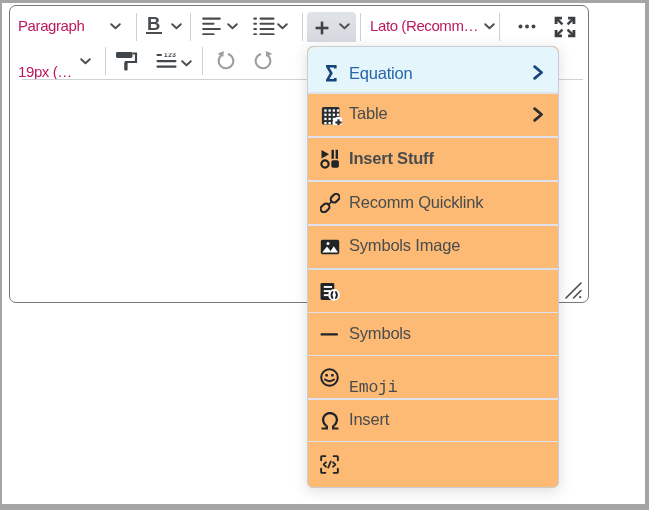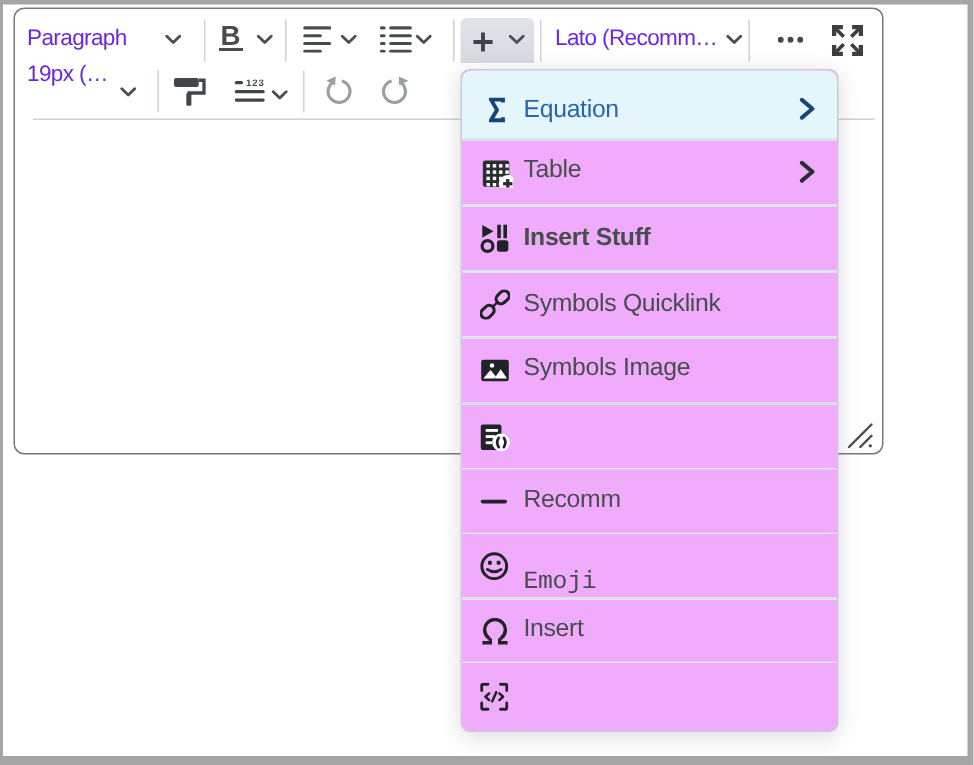--- a/index.html
+++ b/index.html
@@ -1,24 +1,24 @@
 <!DOCTYPE html>
 <html><head>
 <meta charset="utf-8">
 <style>
 html,body{margin:0;padding:0;}
 body{width:649px;height:510px;background:#a5a5a5;font-family:"Liberation Sans",sans-serif;position:relative;overflow:hidden;}
 #page{position:absolute;left:2px;top:3px;width:643px;height:501px;background:#fff;}
 #editor{position:absolute;left:7px;top:2px;width:580px;height:298px;border:1px solid #74787b;border-radius:7px;background:#fff;box-sizing:border-box;}
 .vsep{position:absolute;width:1px;background:#ccd2d9;}
-.tbtext{position:absolute;font-size:15px;color:#6d28d9;letter-spacing:-0.4px;white-space:nowrap;line-height:18px;}
+.tbtext{position:absolute;font-size:15px;color:#be185d;letter-spacing:-0.4px;white-space:nowrap;line-height:18px;}
 .chev{position:absolute;}
 #tbdivider{position:absolute;left:20px;top:76px;width:561px;height:1px;background:#ccd3d9;}
 #plusbtn{position:absolute;left:305px;top:8.5px;width:49px;height:30px;background:linear-gradient(#e0e4e9,#d6dae0);border-radius:4px 4px 0 0;}
-#menu{position:absolute;left:305px;top:43px;width:252px;height:442px;background:#f0abfc;border:1px solid #c9cdd2;border-radius:6px;box-sizing:border-box;box-shadow:0 3px 14px rgba(60,64,70,.18);}
+#menu{position:absolute;left:305px;top:43px;width:252px;height:442px;background:#fdba74;border:1px solid #c9cdd2;border-radius:6px;box-sizing:border-box;box-shadow:0 3px 14px rgba(60,64,70,.18);}
 .msep{position:absolute;left:0;width:100%;height:1.6px;background:#dfe4ec;}
 .mlabel{position:absolute;left:41px;font-size:16.5px;letter-spacing:-0.2px;color:#494c4e;white-space:nowrap;line-height:20px;}
 .micon{position:absolute;left:13px;}
 #eqrow{position:absolute;left:0;top:0;width:100%;height:45px;background:#e4f5fc;border-radius:6px 6px 0 0;}
 </style>
 </head>
 <body>
 <div id="page">
   <div id="editor"></div>
 
@@ -91,21 +91,21 @@
       <path d="M7.2 19.4 L0.6 19.4 L0.6 12.8 L3.2 12.8 L3.2 16.8 L7.2 16.8 Z"></path>
     </g>
     <g stroke="#3b3f42" stroke-width="2.2">
         <line x1="2.3" y1="2.3" x2="7.7" y2="7.7"></line>
         <line x1="17.7" y1="2.3" x2="12.3" y2="7.7"></line>
         <line x1="17.7" y1="17.7" x2="12.3" y2="12.3"></line>
         <line x1="2.3" y1="17.7" x2="7.7" y2="12.3"></line>
       </g>
   </svg>
 
-  <div class="tbtext" style="left:16px;top:38px;">19px (…</div>
+  <div class="tbtext" style="left:16px;top:60px;">19px (…</div>
   <svg class="chev" style="left:78px;top:55px;" width="11" height="7" viewBox="0 0 11 7">
       <path d="M1.2 1.2 L5.5 5.3 L9.8 1.2" fill="none" stroke="#4b4f52" stroke-width="1.9" stroke-linecap="round" stroke-linejoin="round"></path>
     </svg>
   <div class="vsep" style="left:103px;top:44px;height:28px;"></div>
   <svg class="chev" style="left:113px;top:48px;" width="23" height="20" viewBox="0 0 23 20">
     <rect x="1" y="1" width="16.5" height="6" rx="1.4" fill="#41464a"></rect>
     <path d="M17.5 2.5 L21 2.5 L21 11 L11 11 L11 13" fill="none" stroke="#41464a" stroke-width="2.2"></path>
     <rect x="9.2" y="11" width="3.4" height="8.5" rx="1" fill="#41464a"></rect>
   </svg>
   <svg class="chev" style="left:154px;top:50px;" width="21" height="16" viewBox="0 0 21 16">
@@ -197,21 +197,21 @@
     </svg>
     <div class="mlabel" style="top:100.6px;font-weight:bold;">Insert Stuff</div>
 
     <svg class="micon" style="top:145.5px;left:11.5px;" width="20" height="20" viewBox="0 0 20 20">
       <g transform="rotate(-44 10 10)" fill="none" stroke="#212426" stroke-width="2.1">
         <rect x="-1.8" y="6.8" width="9.6" height="6.6" rx="3.3"></rect>
         <rect x="12.2" y="6.8" width="9.6" height="6.6" rx="3.3"></rect>
         <line x1="7" y1="10.1" x2="13" y2="10.1" stroke-width="1.6"></line>
       </g>
     </svg>
-    <div class="mlabel" style="top:144.6px;">Symbols Quicklink</div>
+    <div class="mlabel" style="top:144.6px;">Recomm Quicklink</div>
 
     <svg class="micon" style="top:191.5px;left:11.5px;" width="20" height="16" viewBox="0 0 20 16">
       <rect x="0.8" y="0.8" width="18.4" height="14.4" rx="1.6" fill="#212426"></rect>
       <circle cx="8" cy="4.6" r="1.5" fill="#fff"></circle>
       <path d="M2.2 13.4 L7 7.6 L10.6 12 L9.2 13.4 Z" fill="#fff"></path>
       <path d="M9.6 13.4 L13.8 7.2 L18 13.4 Z" fill="#fff"></path>
     </svg>
     <div class="mlabel" style="top:188.3px;">Symbols Image</div>
 
     <svg class="micon" style="top:233.5px;left:11px;" width="24" height="21" viewBox="0 0 24 21">
@@ -220,21 +220,21 @@
       <rect x="4.8" y="9.1" width="6.2" height="1.9" fill="#fff"></rect>
       <rect x="4.8" y="13.2" width="4.2" height="1.9" fill="#fff"></rect>
       <circle cx="15" cy="13.9" r="5.9" fill="#fff"></circle>
       <path d="M13.5 10.9 Q11.4 14 13.5 17.1" fill="none" stroke="#212426" stroke-width="1.8" stroke-linecap="round"></path>
       <path d="M16.9 10.9 Q19 14 16.9 17.1" fill="none" stroke="#212426" stroke-width="1.8" stroke-linecap="round"></path>
     </svg>
 
     <svg class="micon" style="top:277px;left:11px;" width="20" height="20" viewBox="0 0 20 20">
       <rect x="1.5" y="9.2" width="17.5" height="2.4" rx="1.2" fill="#212426"></rect>
     </svg>
-    <div class="mlabel" style="top:275.7px;">Recomm</div>
+    <div class="mlabel" style="top:275.7px;">Symbols</div>
 
     <svg class="micon" style="top:321.3px;left:11.5px;" width="19" height="19" viewBox="0 0 20 20">
       <circle cx="10" cy="10" r="8.7" fill="none" stroke="#212426" stroke-width="2.1"></circle>
       <rect x="5.6" y="6.2" width="2.7" height="2.7" rx="0.6" fill="#212426"></rect>
       <rect x="11.7" y="6.2" width="2.7" height="2.7" rx="0.6" fill="#212426"></rect>
       <path d="M5.2 12.2 Q10 15.6 14.8 12.2" fill="none" stroke="#212426" stroke-width="2" stroke-linecap="round"></path>
     </svg>
     <div class="mlabel" style="top:331px;font-family:Liberation Mono, monospace;">Emoji</div>
 
     <svg class="micon" style="top:364.5px;left:12.5px;" width="18" height="18" viewBox="0 0 18 18">

